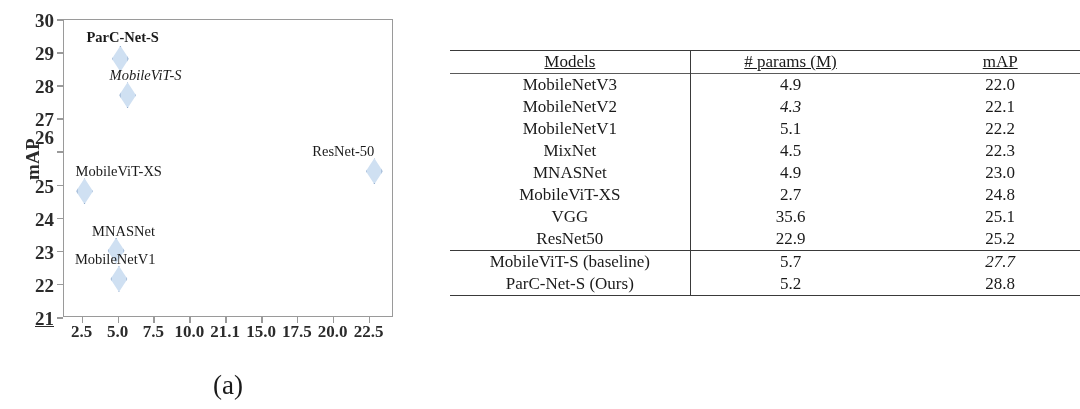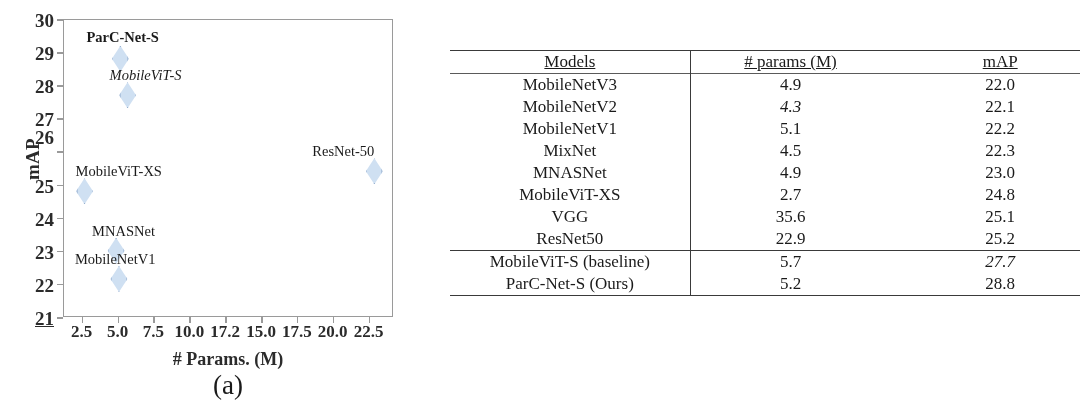--- a/index.html
+++ b/index.html
@@ -161,21 +161,20 @@
   .cell-i { font-style: italic; }
 </style>
 </head>
 <body>
 
 <div id="figure-a">
 
   <div id="plot-frame"></div>
 
   <div id="y-axis-label">mAP</div>
-  <div id="x-axis-label"># Params. (M)</div>
 
   <div id="ytick-layer">
       <div class="ytick" style="top: 317px; left: 20px; text-decoration: underline;">21</div>
       <div class="ytick-mark" style="top: 317px;"></div>
       <div class="ytick" style="top: 283.889px; left: 20px;">22</div>
       <div class="ytick-mark" style="top: 283.889px;"></div>
       <div class="ytick" style="top: 250.778px; left: 20px;">23</div>
       <div class="ytick-mark" style="top: 250.778px;"></div>
       <div class="ytick" style="top: 217.667px; left: 20px;">24</div>
       <div class="ytick-mark" style="top: 217.667px;"></div>
@@ -194,21 +193,21 @@
     </div>
   <div id="xtick-layer">
       <div class="xtick" style="left: 55.6522px;">2.5</div>
       <div class="xtick-mark" style="left: 81.6522px;"></div>
       <div class="xtick" style="left: 91.5217px;">5.0</div>
       <div class="xtick-mark" style="left: 117.522px;"></div>
       <div class="xtick" style="left: 127.391px;">7.5</div>
       <div class="xtick-mark" style="left: 153.391px;"></div>
       <div class="xtick" style="left: 163.261px;">10.0</div>
       <div class="xtick-mark" style="left: 189.261px;"></div>
-      <div class="xtick" style="left: 199.13px;">17.2</div>
+      <div class="xtick" style="left: 199.13px;">21.1</div>
       <div class="xtick-mark" style="left: 225.13px;"></div>
       <div class="xtick" style="left: 235px;">15.0</div>
       <div class="xtick-mark" style="left: 261px;"></div>
       <div class="xtick" style="left: 270.87px;">17.5</div>
       <div class="xtick-mark" style="left: 296.87px;"></div>
       <div class="xtick" style="left: 306.739px;">20.0</div>
       <div class="xtick-mark" style="left: 332.739px;"></div>
       <div class="xtick" style="left: 342.609px;">22.5</div>
       <div class="xtick-mark" style="left: 368.609px;"></div>
     </div>

